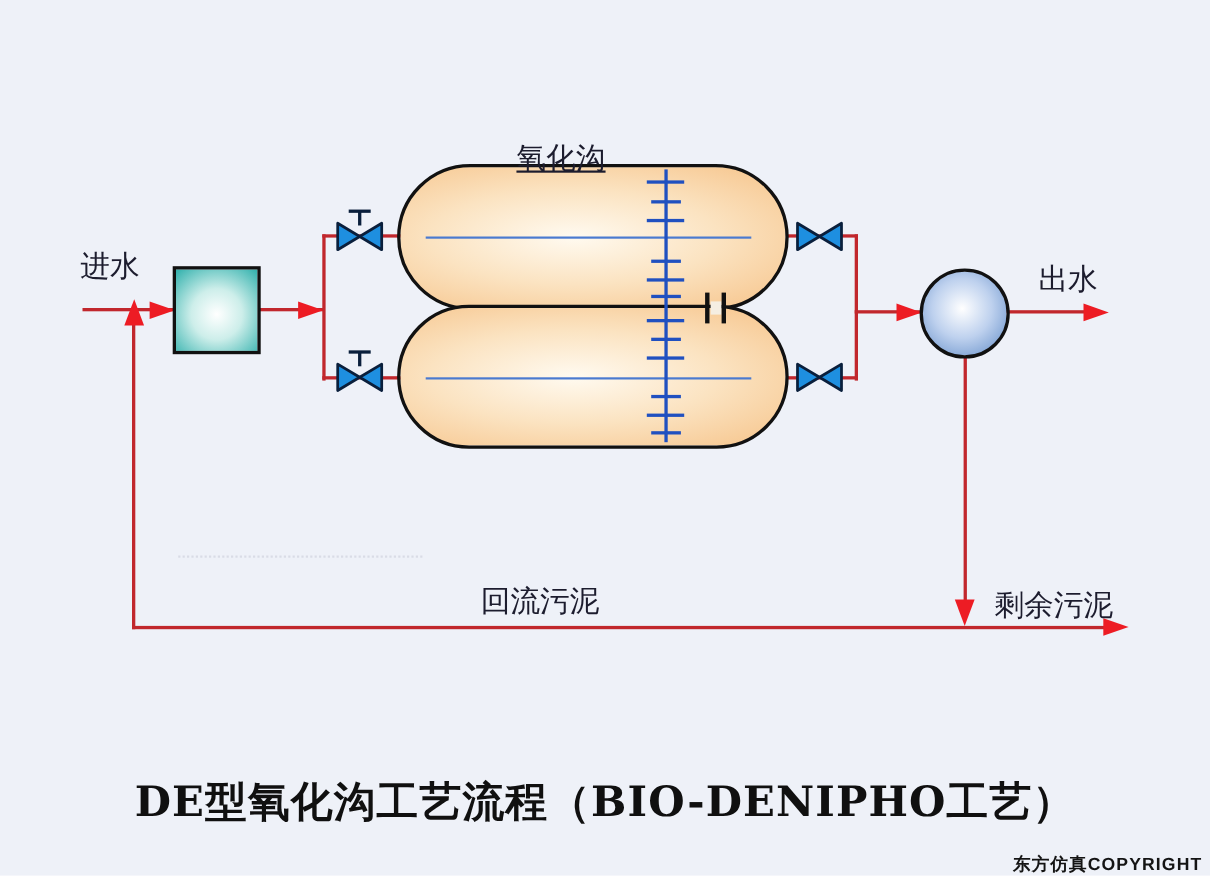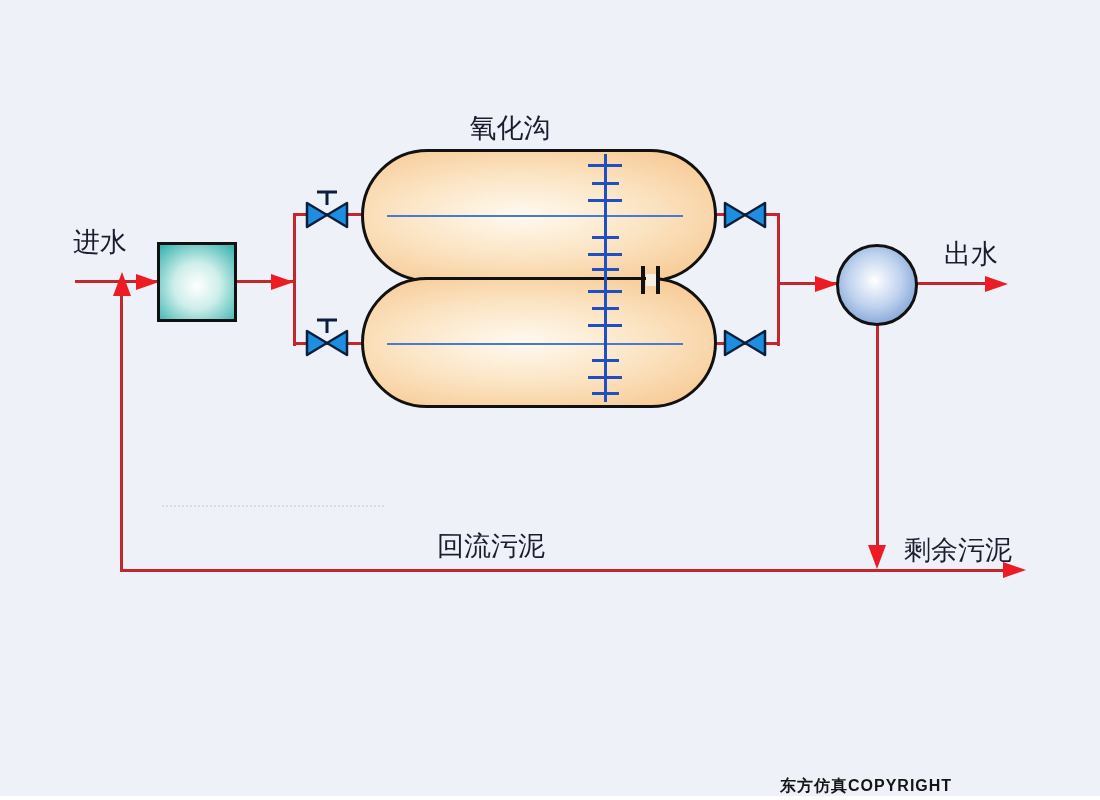--- a/index.html
+++ b/index.html
@@ -42,21 +42,21 @@
   #diagram-title{
     position:absolute;left:110px;top:704px;width:880px;text-align:center;
     font-size:38px;font-weight:bold;color:#101010;letter-spacing:1px;white-space:nowrap;
   }
   #watermark-line1{
     position:absolute;left:640px;top:740px;width:445px;text-align:right;
     font-size:30px;font-weight:bold;color:#3a3a3a;white-space:nowrap;
     font-family:"Liberation Sans","DejaVu Sans",sans-serif;
   }
   #watermark-line2{
-    position:absolute;left:780px;top:776px;width:313px;
+    position:absolute;left:780px;top:776px;width:313px;text-align:right;
     font-size:16px;font-weight:bold;color:#141414;letter-spacing:1px;white-space:nowrap;
     font-family:"Liberation Sans","DejaVu Sans",sans-serif;
   }
   .valve-svg{position:absolute;overflow:visible;}
   .valve-svg polygon{fill:var(--valve-blue,#1e8fe0);stroke:#0a1f3c;stroke-width:2.5;stroke-linejoin:round;}
   .valve-svg line{stroke:#0a1f3c;stroke-width:3;}
   #faint-dotted-line{position:absolute;left:162px;top:505px;width:222px;border-top:2px dotted #d9dce6;}
   #bottom-white-strip{position:absolute;left:0;top:796px;width:1100px;height:4px;background:#ffffff;}
 </style>
 </head>
@@ -131,21 +131,22 @@
     <polygon points="42,1 42,25 22,13"></polygon>
   </svg>
   <svg class="valve-svg" style="left:723px;top:330px;" width="44" height="26" viewBox="0 0 44 26">
     <polygon points="2,1 2,25 22,13"></polygon>
     <polygon points="42,1 42,25 22,13"></polygon>
   </svg>
 
   <div id="clarifier-circle" style="left:836px;top:244px;width:82px;height:82px;"></div>
 
   <div class="lbl" style="left:58px;top:224px;width:84px;">进水</div>
-  <div class="lbl" style="left:459px;top:110px;width:102px;">氧化沟</div>
+  <div class="lbl" style="left:459px;top:126px;width:102px;text-decoration:underline;">氧化沟</div>
   <div class="lbl" style="left:928px;top:236px;width:86px;">出水</div>
   <div class="lbl" style="left:898px;top:532px;width:120px;">剩余污泥</div>
   <div class="lbl" style="left:434px;top:528px;width:114px;">回流污泥</div>
 
+  <div id="diagram-title">DE型氧化沟工艺流程（BIO-DENIPHO工艺）</div>
   <div id="watermark-line2">东方仿真COPYRIGHT</div>
 
   <div id="bottom-white-strip"></div>
 </div>
 
 </body></html>

